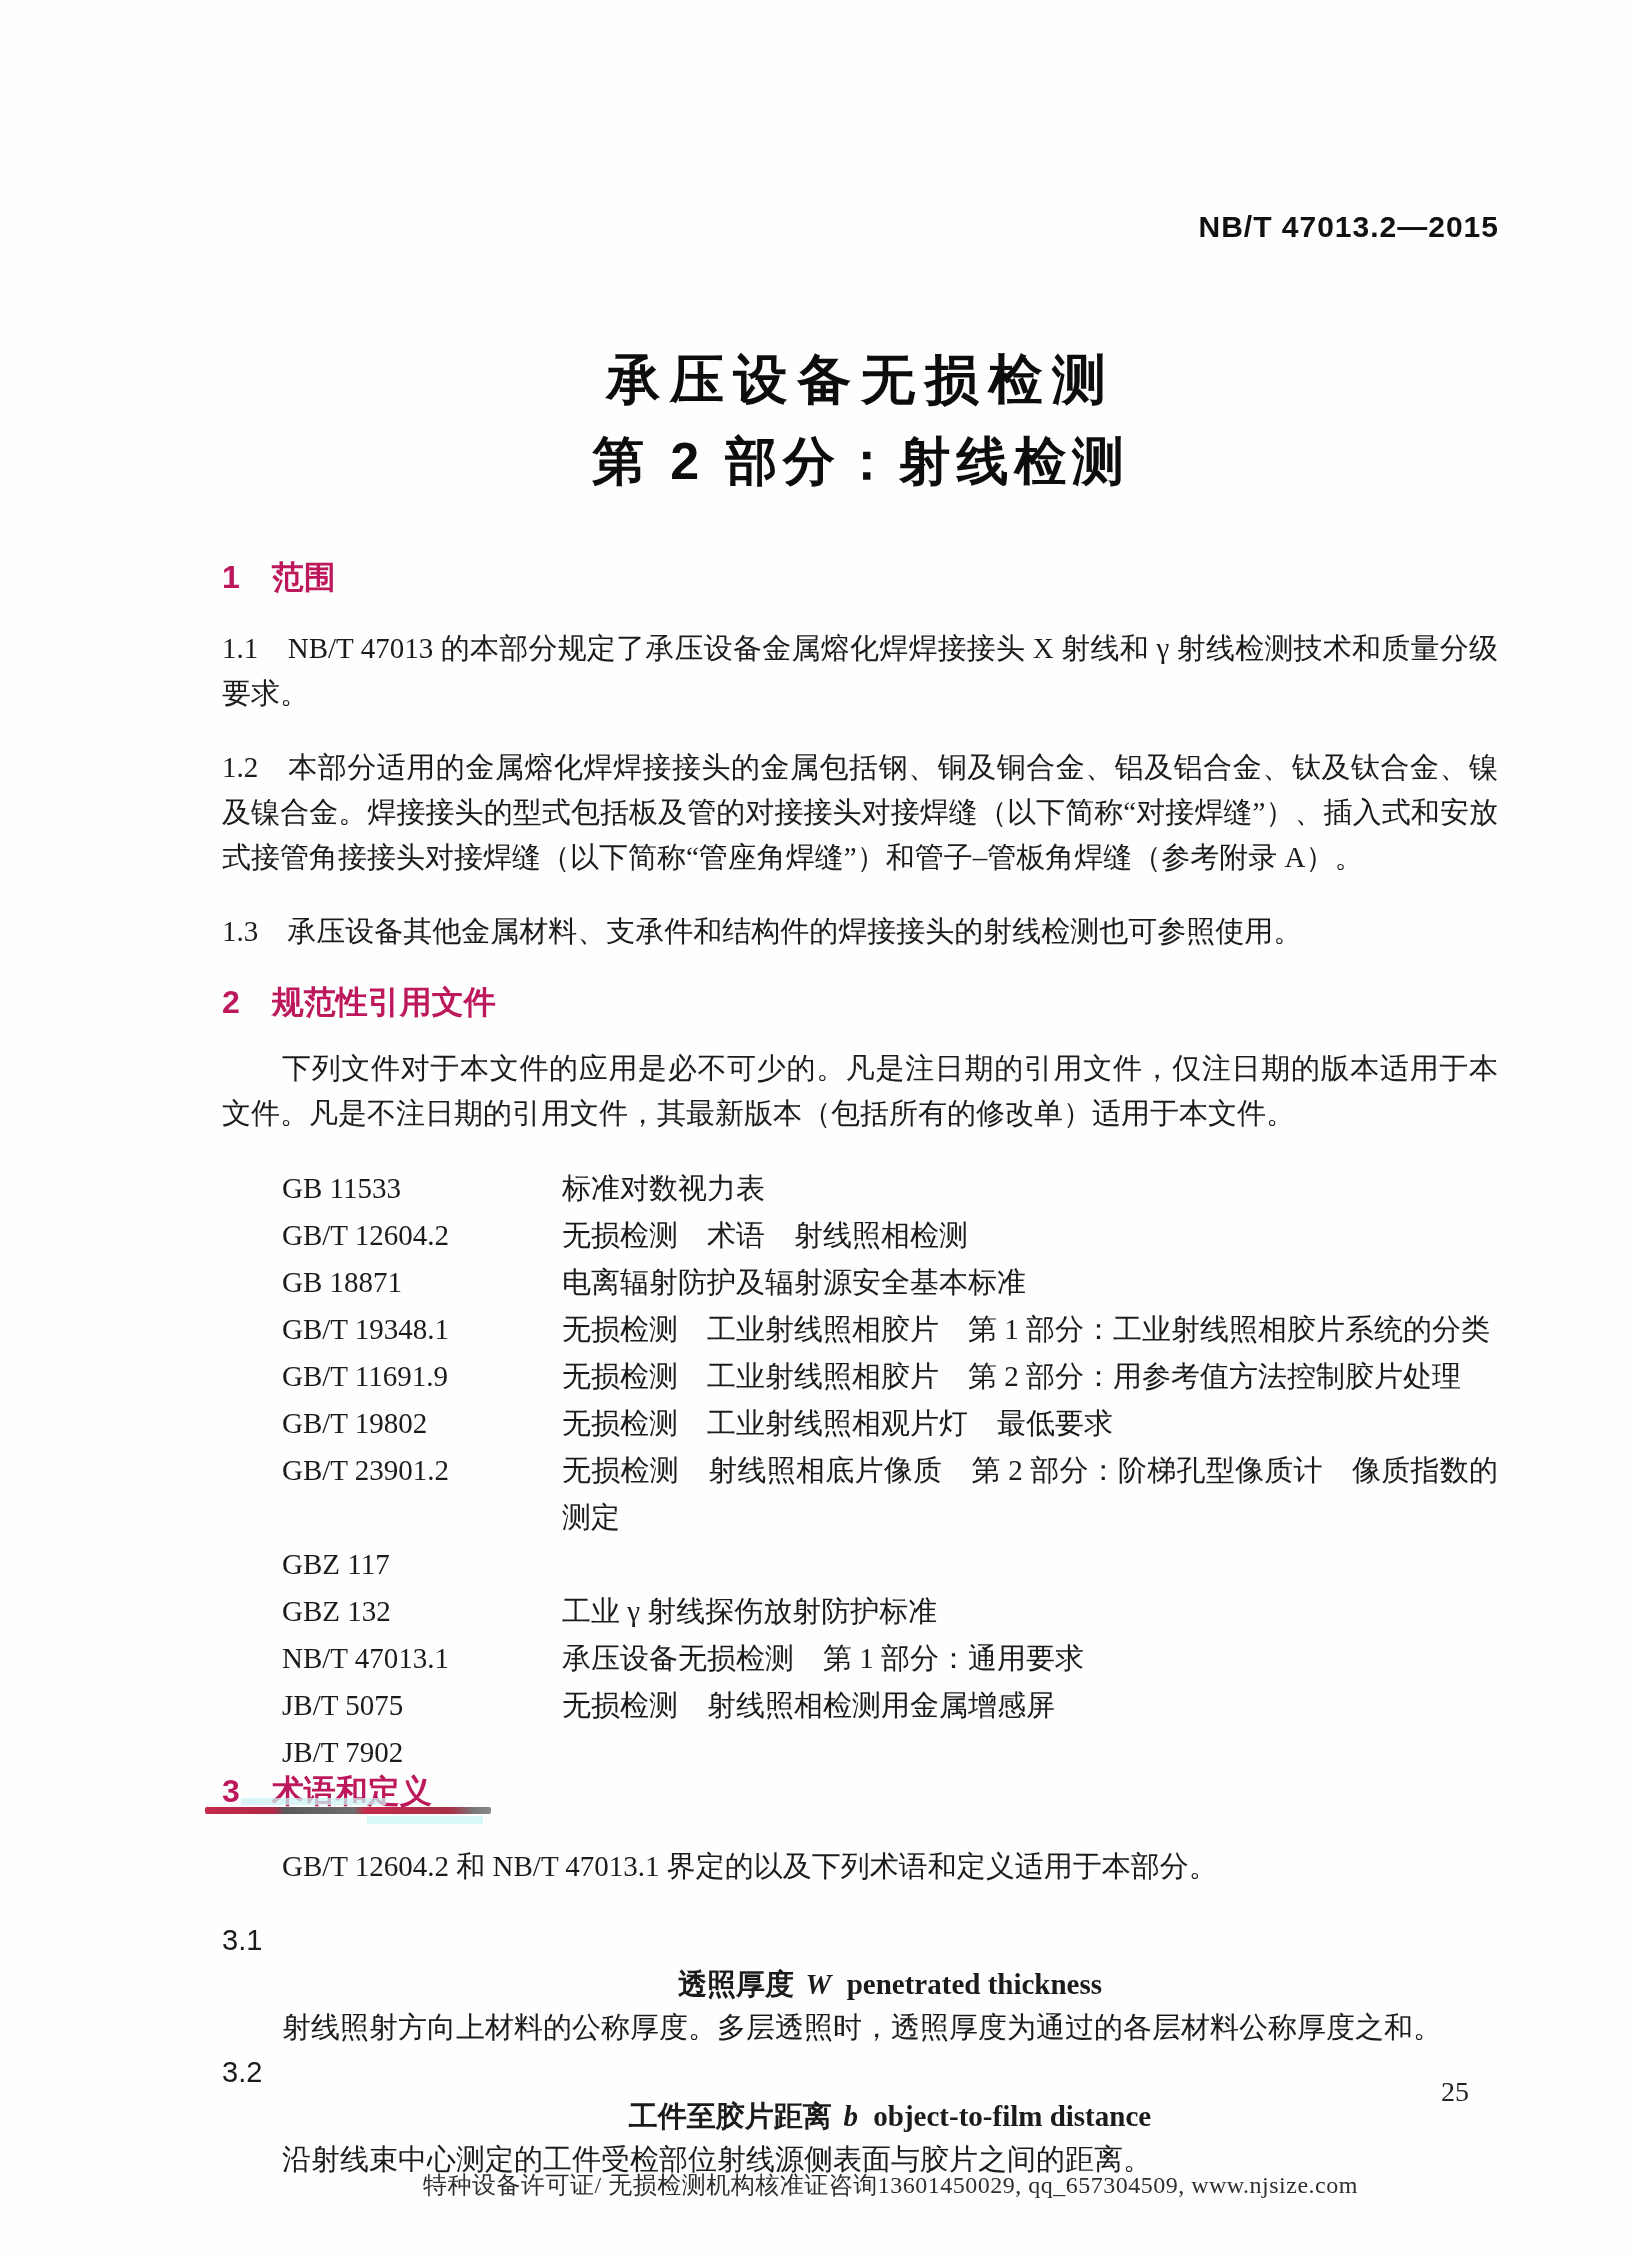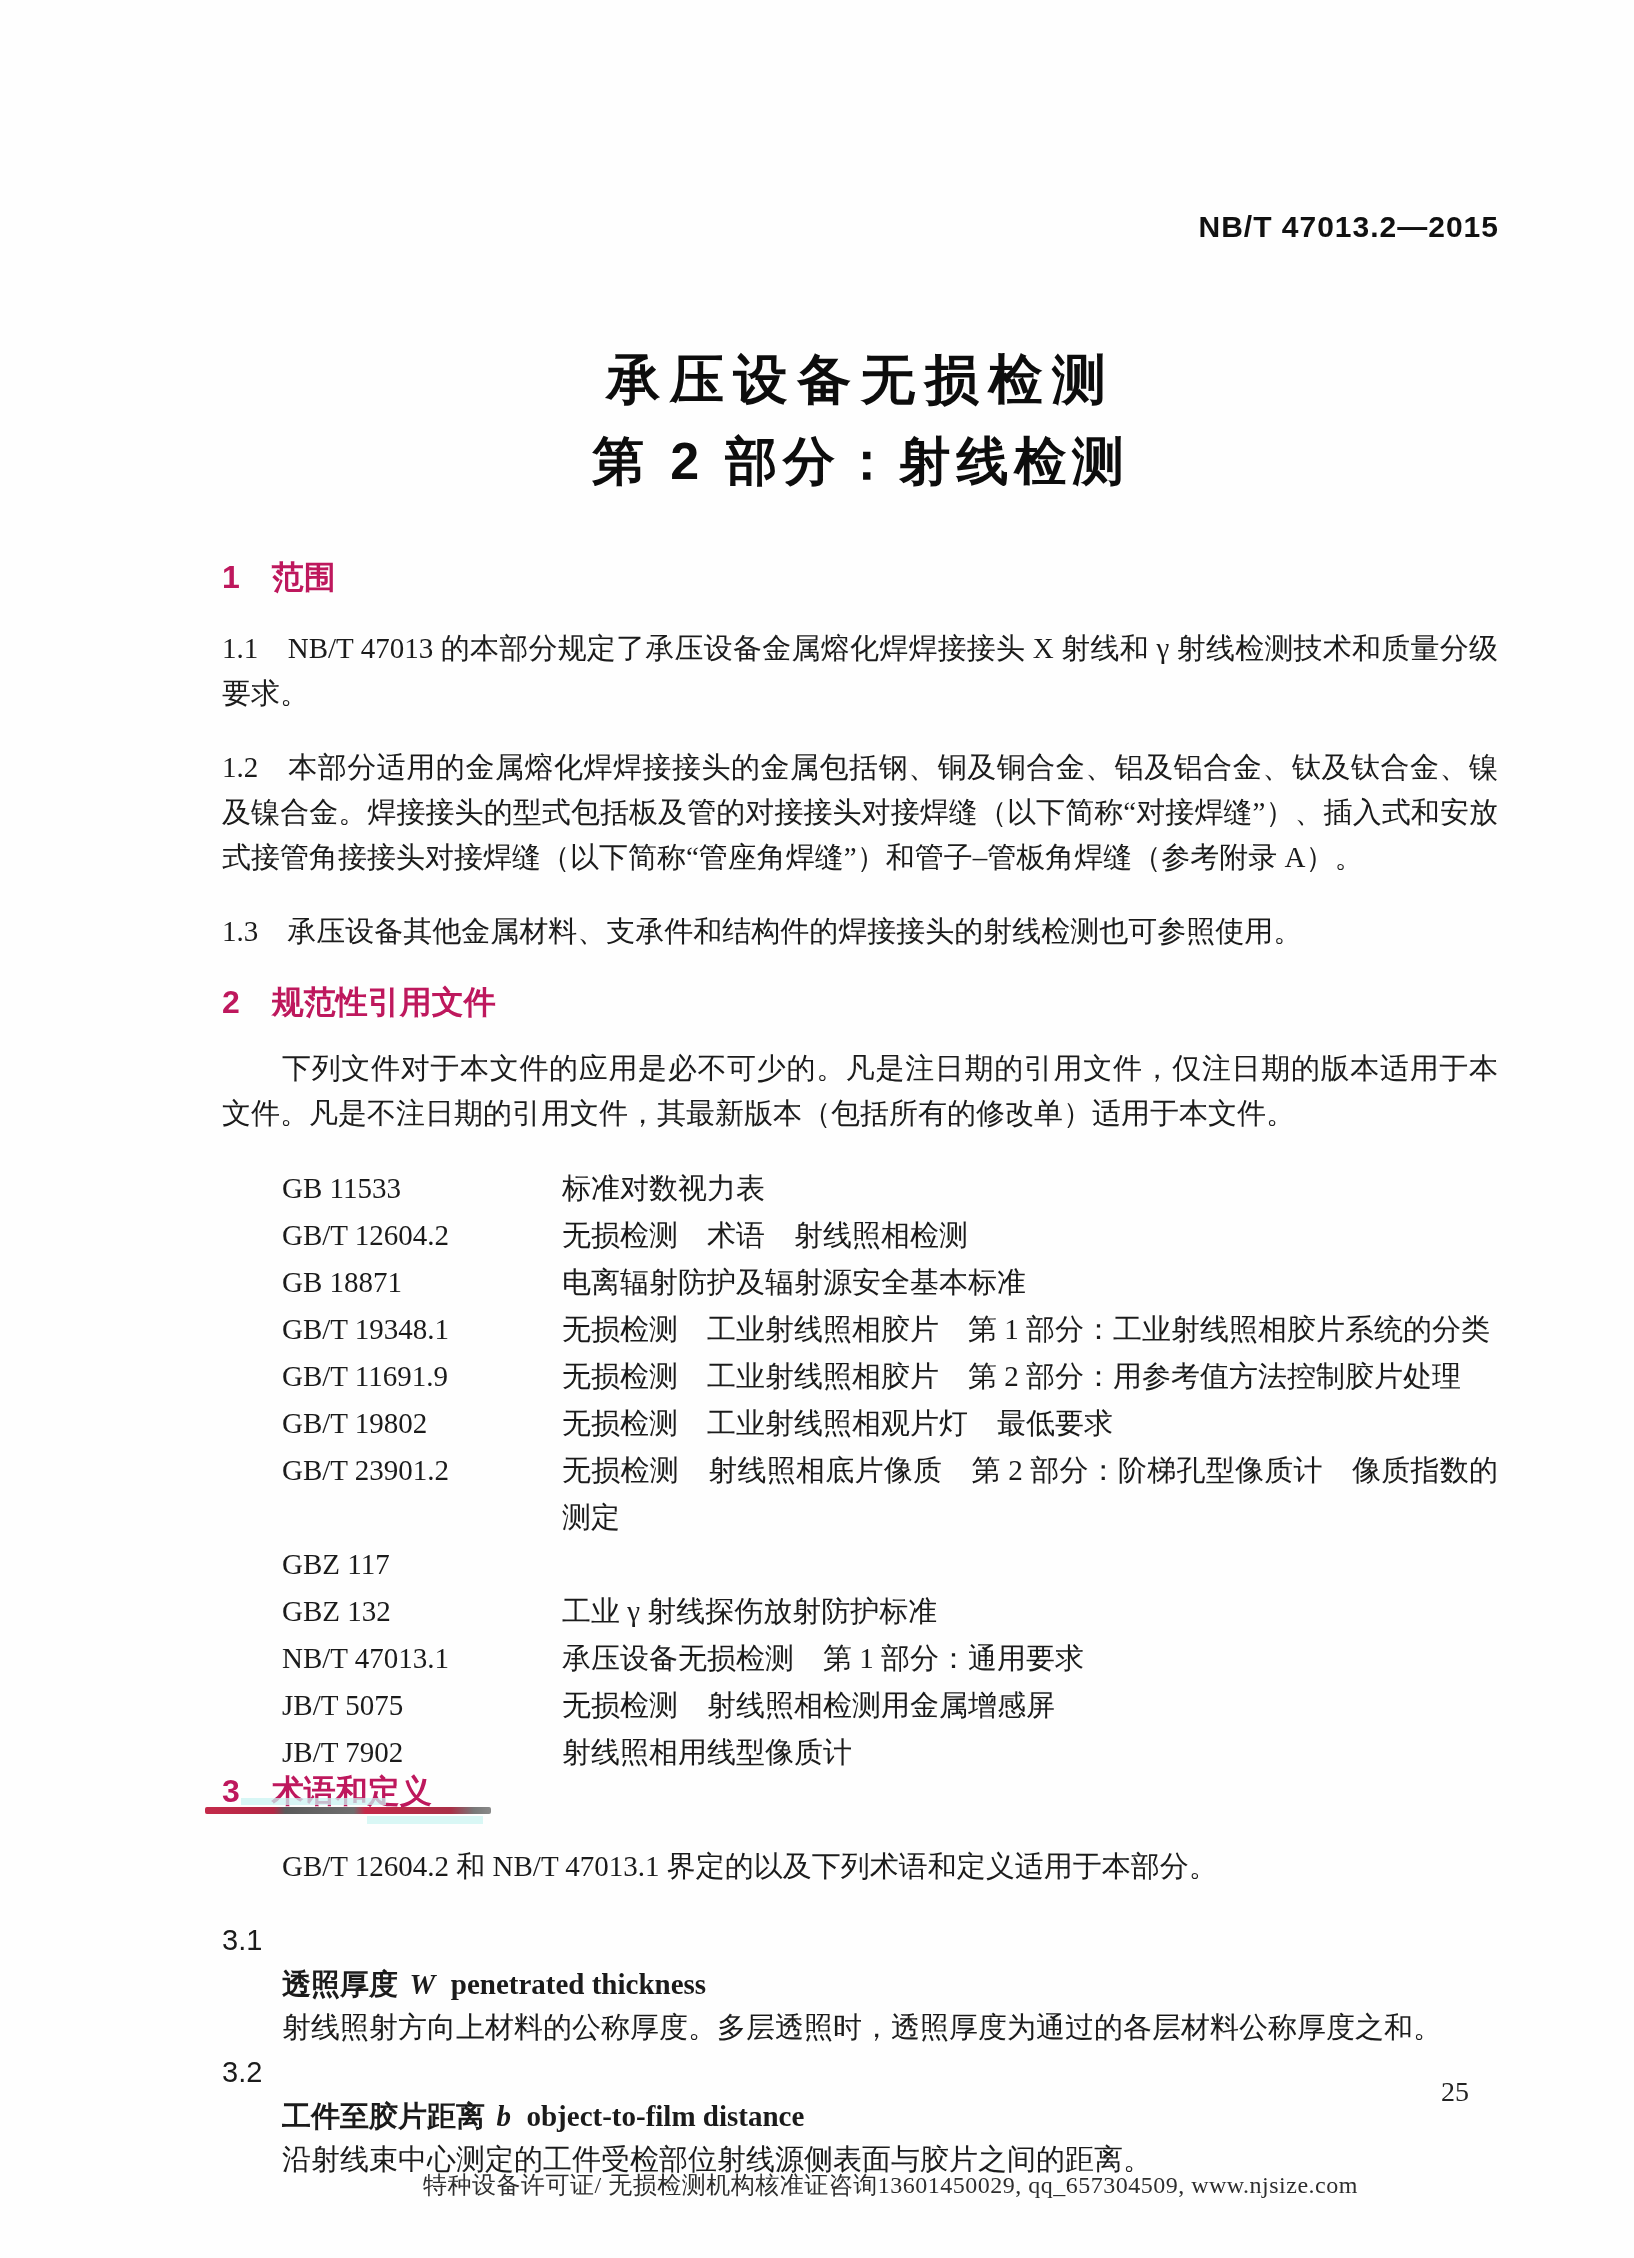--- a/index.html
+++ b/index.html
@@ -57,21 +57,21 @@
   .cyan-smudge-a{
     position:absolute;left:19.3px;top:26px;width:145px;height:7.7px;
     background:#c9f3f1;opacity:.75;
   }
   .cyan-smudge-b{
     position:absolute;left:145px;top:44px;width:116px;height:8.7px;
     background:#c9f3f1;opacity:.7;
   }
   .intro-3{margin-top:33px;}
   .term-num{font-family:"Liberation Sans", sans-serif;font-weight:400;text-align:left;}
-  .term-head{margin-left:60px;font-weight:700;line-height:42px;text-align:left;}
+  .term-head{margin-left:60px;font-weight:700;line-height:42px;text-align:center;}
   .term-zh{font-family:"Liberation Sans", sans-serif;}
   .term-symbol{font-style:italic;font-family:"Liberation Serif", serif;margin:0 15.4px 0 11.6px;}
   .term-en{font-family:"Liberation Serif", serif;}
   .term-def{margin-left:60px;}
   .indent-first{text-indent:60px;}
   .page-number{
     position:absolute;top:2076px;left:1441px;
     font-size:28px;color:#222;
   }
   .page-footer{
@@ -142,21 +142,20 @@
       <div class="ref-row">
         <span class="ref-code">NB/T 47013.1</span>
         <span class="ref-title">承压设备无损检测　第 1 部分：通用要求</span>
       </div>
       <div class="ref-row">
         <span class="ref-code">JB/T 5075</span>
         <span class="ref-title">无损检测　射线照相检测用金属增感屏</span>
       </div>
       <div class="ref-row">
         <span class="ref-code">JB/T 7902</span>
-        <span class="ref-title">射线照相用线型像质计</span>
       </div>
     </div>
 
     <div class="sec-heading h-sec3">
       <span>3　术语和定义</span>
       <span class="cyan-smudge-a"></span>
       <span class="red-underline"></span>
       <span class="cyan-smudge-b"></span>
     </div>
 

